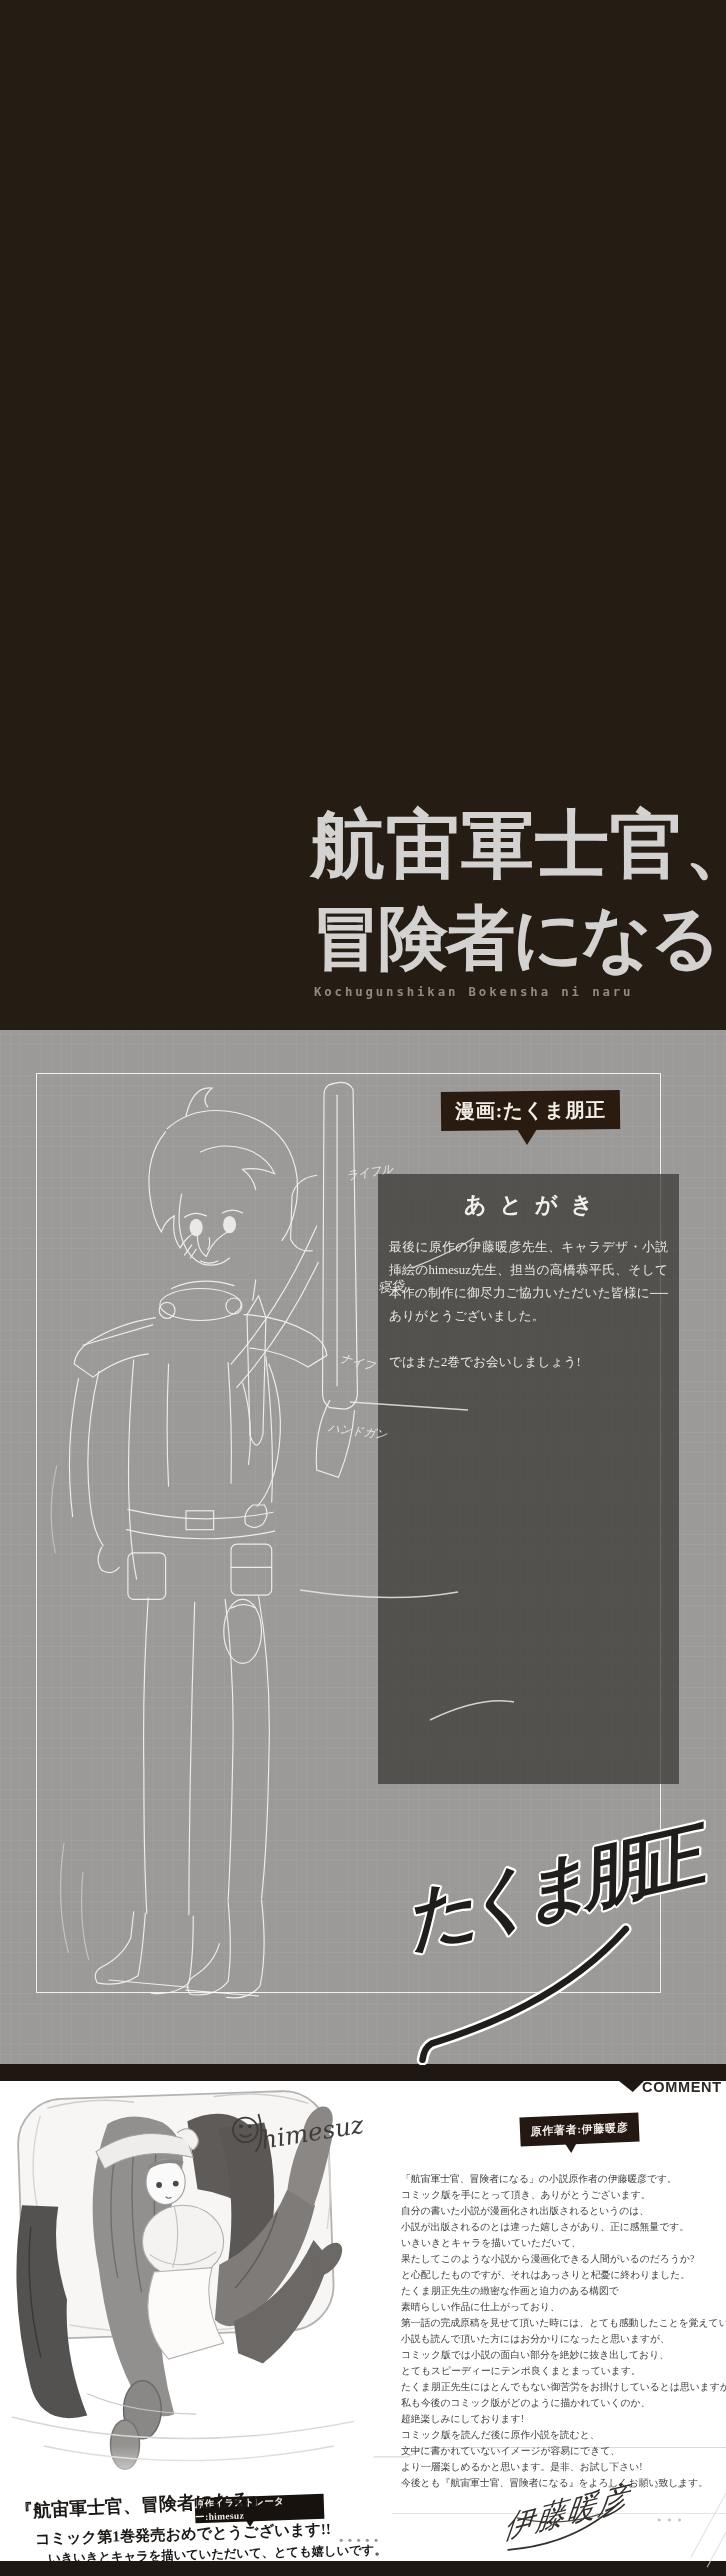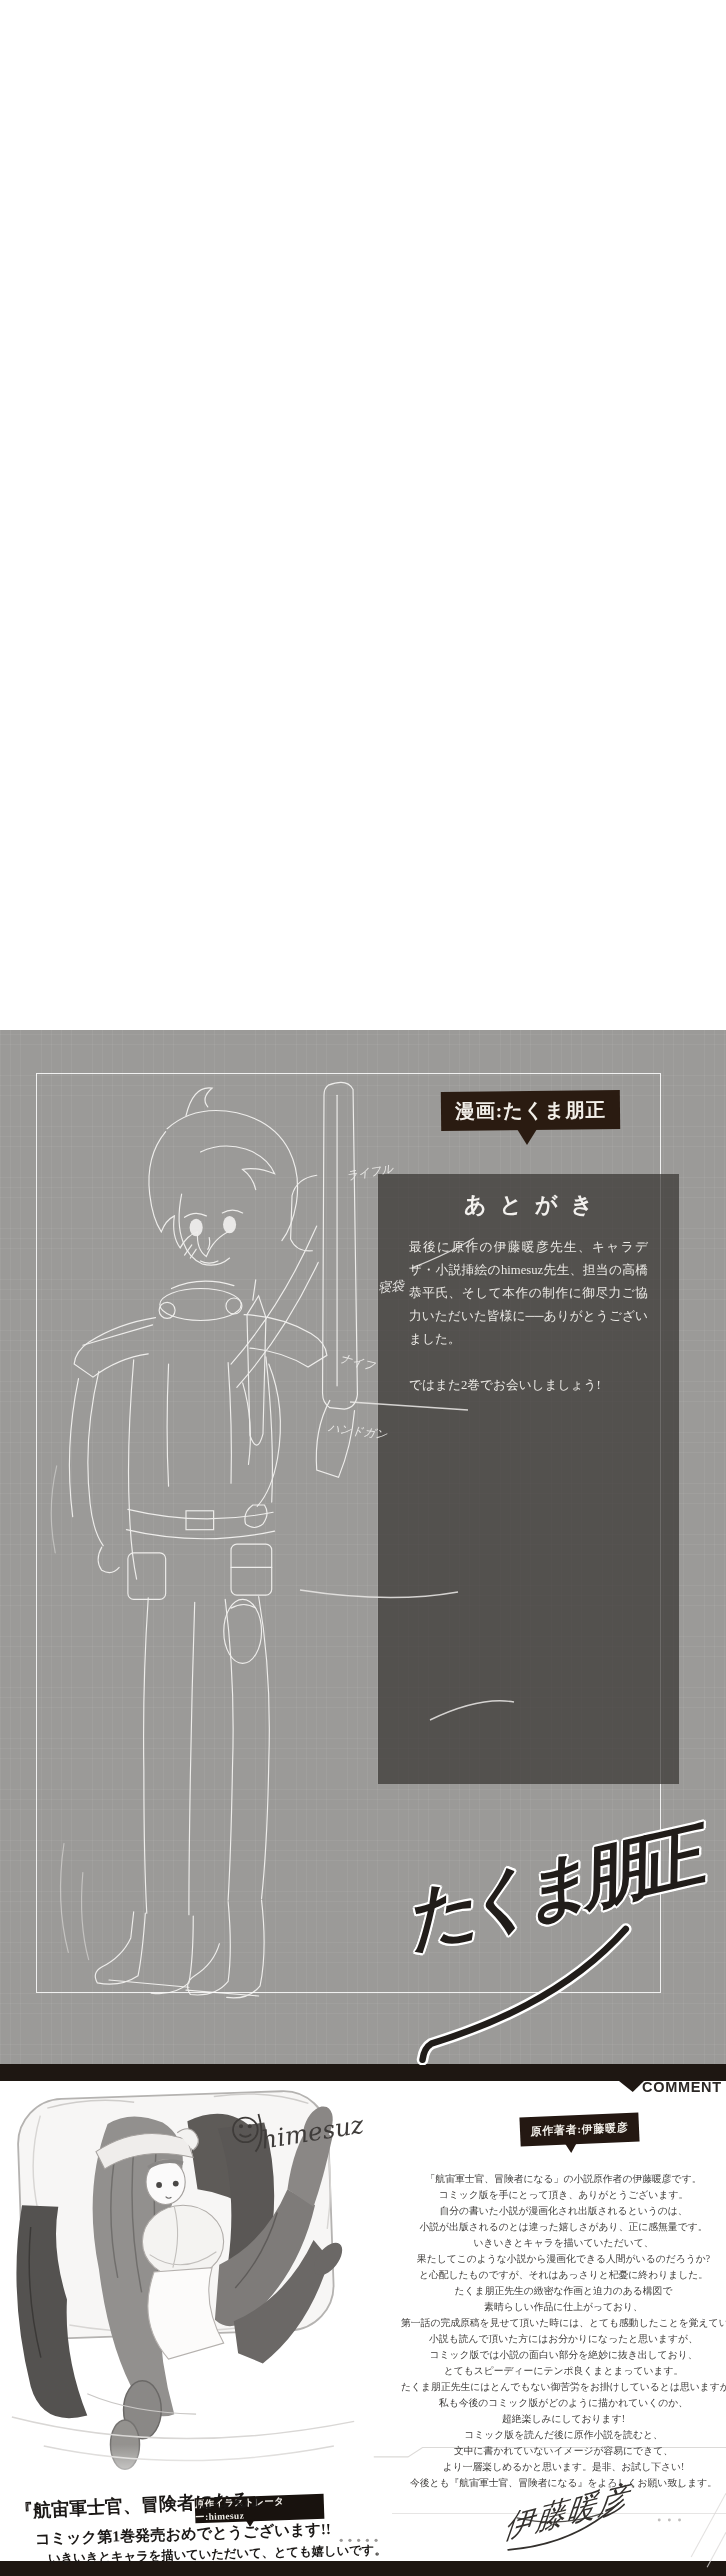--- a/index.html
+++ b/index.html
@@ -25,21 +25,21 @@
   .sketch-svg{position:absolute;left:13px;top:29px;z-index:1;}
   .note{position:absolute;z-index:5;color:#efeeec;font-size:11.6px;font-style:italic;
         font-family:"DejaVu Sans","Liberation Sans",sans-serif;opacity:.92;white-space:nowrap;}
   .pointer-svg{position:absolute;left:0;top:0;z-index:4;pointer-events:none;}
   .badge-manga{position:absolute;left:441px;top:61px;width:179px;height:39px;background:#2a1b11;
                z-index:3;transform:rotate(-.6deg);display:flex;align-items:center;justify-content:center;}
   .badge-manga-text{color:#f2efe9;font-size:19.6px;font-weight:700;letter-spacing:0.7px;}
   .badge-manga-tail{position:absolute;left:517px;top:99px;width:0;height:0;z-index:3;
       border-left:10.2px solid transparent;border-right:10.2px solid transparent;border-top:16px solid #2a1b11;}
   .panel{position:absolute;left:378px;top:144px;width:301px;height:610px;background:rgba(52,50,47,.70);
-         z-index:3;box-sizing:border-box;padding:16px 31px;}
+         z-index:3;box-sizing:border-box;padding:16px 11px;}
   .panel-heading{color:#f3f1ee;font-size:22px;font-weight:700;text-align:center;
                  letter-spacing:13px;padding-left:13px;margin-bottom:16px;}
   .panel p{color:#eceae6;font-size:12.7px;line-height:23px;margin:0 0 23px 0;text-align:justify;}
   .panel p:last-child{margin-bottom:0;}
   .taku-sig{position:absolute;left:408px;top:812px;z-index:6;font-size:69px;font-weight:700;
     color:#211d1a;letter-spacing:-11.6px;transform:rotate(-13deg) skewX(-14deg);white-space:nowrap;
     text-shadow:-2.2px 0 0 #fff,2.2px 0 0 #fff,0 -2.2px 0 #fff,0 2.2px 0 #fff,
                 -1.5px -1.5px 0 #fff,1.5px 1.5px 0 #fff,-1.5px 1.5px 0 #fff,1.5px -1.5px 0 #fff;}
   .swoosh-svg{position:absolute;left:0;top:0;z-index:6;pointer-events:none;}
 
@@ -51,21 +51,21 @@
   .comment-wedge{position:absolute;left:619px;top:2081px;width:25px;height:11px;background:#1e1712;
                  clip-path:polygon(0 0,100% 0,55% 100%);z-index:3;}
   .comment-label{position:absolute;left:642px;top:2079px;color:#2b2724;font-size:14.5px;font-weight:800;
                  letter-spacing:0.7px;font-family:"Liberation Sans","DejaVu Sans",sans-serif;z-index:3;text-align:right;}
   .badge-author{position:absolute;left:520px;top:2115px;width:119px;height:29px;background:#241812;
                 transform:rotate(-2.5deg);display:flex;align-items:center;justify-content:center;z-index:3;}
   .badge-author-text{color:#f1eee8;font-size:11px;font-weight:700;letter-spacing:0.7px;}
   .badge-author-tail{position:absolute;left:565px;top:2143px;width:0;height:0;z-index:3;
       border-left:6.5px solid transparent;border-right:6.5px solid transparent;border-top:10.2px solid #241812;
       transform:rotate(-2.5deg);}
-  .comment-lines{position:absolute;left:401px;top:2171px;width:325px;z-index:2;text-align:center;}
+  .comment-lines{position:absolute;left:401px;top:2171px;width:325px;z-index:2;text-align:left;}
   .comment-lines div{white-space:nowrap;font-size:9.8px;line-height:16px;color:#3c3a38;}
   .deco-svg{position:absolute;left:0;top:0;z-index:1;pointer-events:none;}
   .illo{position:absolute;left:0;top:2082px;z-index:2;}
   .badge-illustrator{position:absolute;left:195px;top:2496px;width:129px;height:25px;background:#18120e;
       transform:rotate(-2deg);display:flex;align-items:center;justify-content:center;z-index:4;}
   .badge-illustrator-text{color:#f1eee8;font-size:9.4px;font-weight:700;letter-spacing:0.4px;}
   .badge-illustrator-tail{position:absolute;left:245px;top:2519px;width:0;height:0;z-index:4;
       border-left:5.8px solid transparent;border-right:5.8px solid transparent;border-top:8.7px solid #18120e;}
   .hand{position:absolute;color:#1b1816;font-weight:700;white-space:nowrap;z-index:4;
         font-family:"Liberation Serif","DejaVu Serif",serif;}
@@ -73,20 +73,25 @@
   .hand2{left:35px;top:2524px;font-size:15.2px;transform:rotate(-2deg);}
   .hand3{left:48px;top:2546px;font-size:12.3px;transform:rotate(-1.5deg);}
   .ito-sig{position:absolute;left:503px;top:2492px;z-index:3;font-size:30px;color:#33302d;
      font-style:italic;letter-spacing:2.2px;transform:rotate(-14deg) skewX(-22deg);white-space:nowrap;}
 </style>
 </head>
 <body>
 
 <div class="page">
 
+  <section class="cover">
+    <div class="title-line title-l1">航宙軍士官、</div>
+    <div class="title-line title-l2">冒険者になる</div>
+    <div class="romaji">Kochugunshikan Bokensha ni naru</div>
+  </section>
 
   <section class="afterword">
 
     <svg class="sketch-svg" width="407" height="1006" viewBox="0 0 560 1385" fill="none" stroke="#f7f6f4" stroke-width="1.6" stroke-linecap="round" opacity="0.9">
 
       <path d="M238 78 q10 -42 36 -38 q-16 14 -6 26"></path>
       <path d="M212 96 q38 -34 96 -22 q52 12 72 52 q16 32 10 72 q-6 34 -20 52"></path>
       <path d="M210 100 q-28 34 -22 86 q4 34 16 52 q6 -16 18 -22 q-4 28 8 44 q10 -18 24 -22 q-2 24 12 34 q10 -26 34 -36"></path>
       <path d="M258 128 q30 -14 62 -4 q30 10 40 34 q-26 -10 -44 -6 q14 10 18 28"></path>
 

